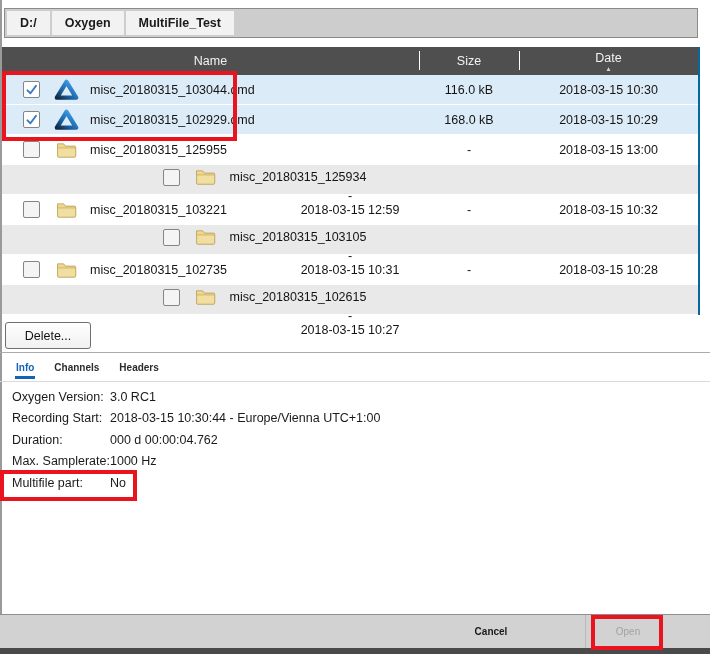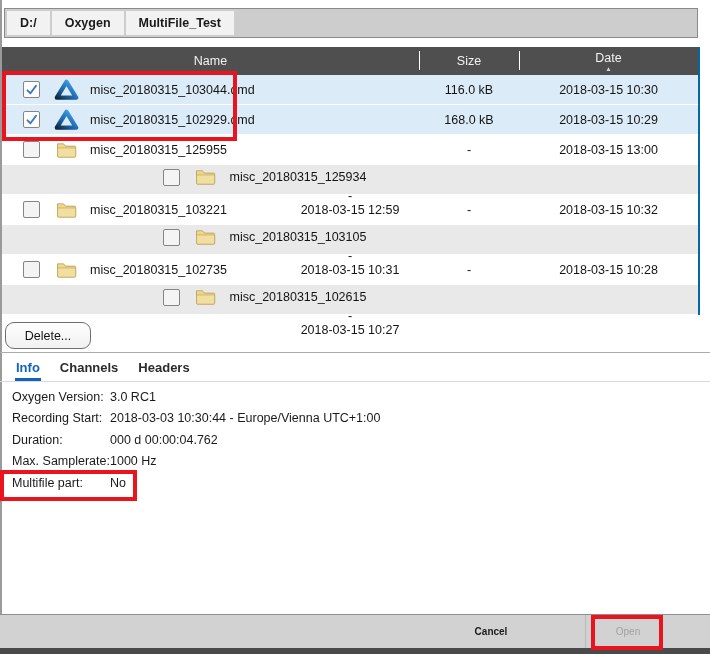--- a/index.html
+++ b/index.html
@@ -59,29 +59,29 @@
   }
   .checkbox.unchecked{background:#f4f4f4;}
   .checkbox svg{display:none;}
   .checkbox.checked svg{display:block;}
   .row-icon{width:26px;height:24px;margin-left:13px;flex:none;display:flex;align-items:center;justify-content:center;}
   .file-name{margin-left:11px;white-space:nowrap;}
 
   
   .delete-btn{
     position:absolute;left:5px;top:322px;width:86px;height:27px;
-    background:linear-gradient(#fefefe,#f1f1f1);border:1px solid #6f6f6f;border-radius:9px;
+    background:linear-gradient(#fefefe,#f1f1f1);border:1px solid #6f6f6f;border-radius:3px;
     font-size:12.5px;color:#111;font-family:inherit;cursor:pointer;
   }
 
   .hsep{position:absolute;left:0;top:352px;width:710px;height:1px;background:#ababab;}
 
   
   .tabs{position:absolute;left:0;top:357px;width:710px;height:23px;display:flex;align-items:center;padding-left:16px;box-sizing:border-box;gap:20px;}
-  .tab{font-weight:700;font-size:13px;color:#2b2b2b;cursor:pointer;position:relative;padding-bottom:2px;}
+  .tab{font-weight:700;font-size:10px;color:#2b2b2b;cursor:pointer;position:relative;padding-bottom:2px;}
   .tab.active{color:var(--accent,#1463ba);}
   .tab.active::after{
     content:"";position:absolute;left:-1px;right:-1px;bottom:-4px;height:3px;background:var(--accent,#1463ba);
   }
   .tabs-underline{position:absolute;left:0;top:381px;width:710px;height:1px;background:#dadada;}
 
   
   .info-panel{position:absolute;left:12px;top:386px;width:600px;}
   .info-row{height:21.5px;display:flex;align-items:center;}
   .info-label{width:98px;flex:none;color:#1a1a1a;}
@@ -305,21 +305,21 @@
   </div>
 <div class="tabs-underline"></div>
 
 <div class="info-panel">
     <div class="info-row">
     <span class="info-label">Oxygen Version:</span>
     <span class="info-value">3.0 RC1</span>
   </div>
     <div class="info-row">
     <span class="info-label">Recording Start:</span>
-    <span class="info-value">2018-03-03 10:30:44 - Europe/Vienna UTC+1:00</span>
+    <span class="info-value">2018-03-15 10:30:44 - Europe/Vienna UTC+1:00</span>
   </div>
     <div class="info-row">
     <span class="info-label">Duration:</span>
     <span class="info-value">000 d 00:00:04.762</span>
   </div>
     <div class="info-row">
     <span class="info-label">Max. Samplerate:</span>
     <span class="info-value">1000 Hz</span>
   </div>
     <div class="info-row">

